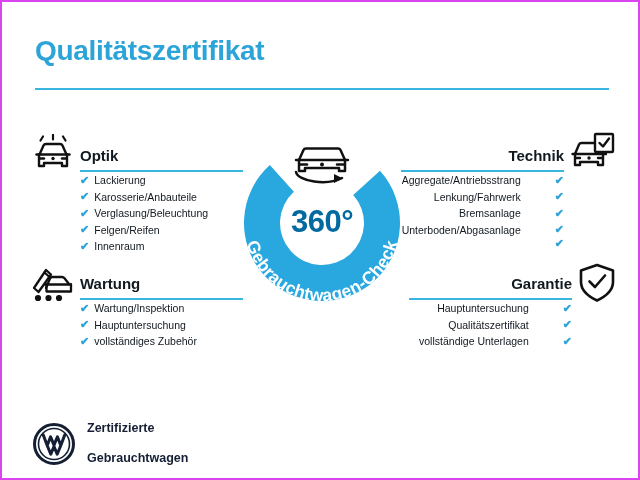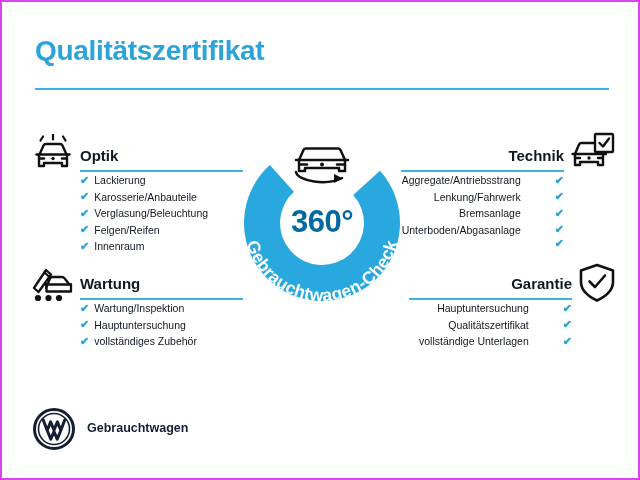--- a/index.html
+++ b/index.html
@@ -344,17 +344,18 @@
   </div>
 
   <div id="brand">
     <svg width="42" height="42" viewBox="0 0 42 42">
       <circle cx="21" cy="21" r="19.5" fill="none" stroke="#151f33" stroke-width="3"></circle>
       <circle cx="21" cy="21" r="15.5" fill="none" stroke="#151f33" stroke-width="1.6"></circle>
       <path d="M10.2 11.8 L14.2 22.5 L17.6 13.8 L21 22.1 L24.4 13.8 L27.8 22.5 L31.8 11.8
                M14.2 22.5 L17.8 31.2 L21 23.5 L24.2 31.2 L27.8 22.5" fill="none" stroke="#151f33" stroke-width="3" stroke-linejoin="round" stroke-linecap="round"></path>
     </svg>
     <div id="brand-text">
+      <div>Zertifizierte</div>
       <div>Gebrauchtwagen</div>
     </div>
   </div>
 
 </div>
 
 </body></html>

